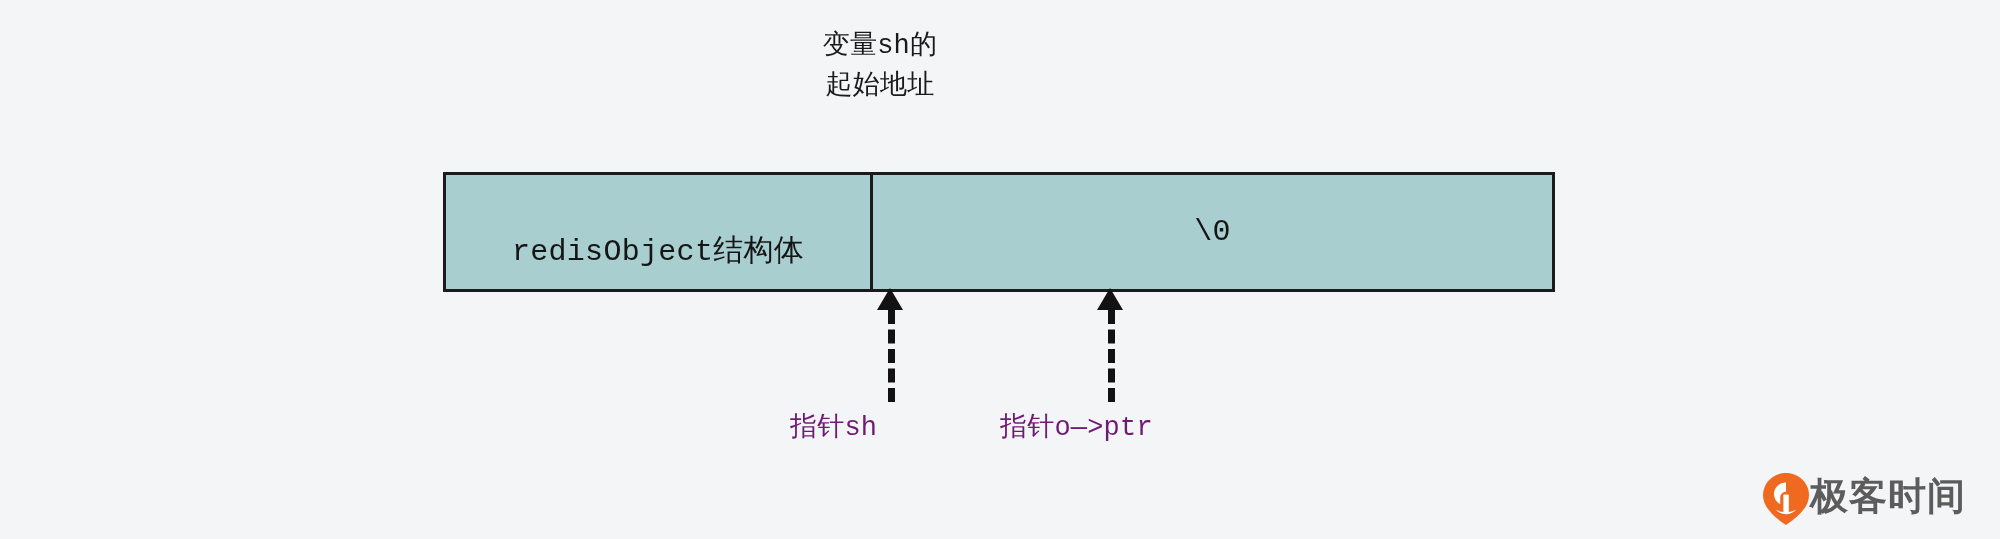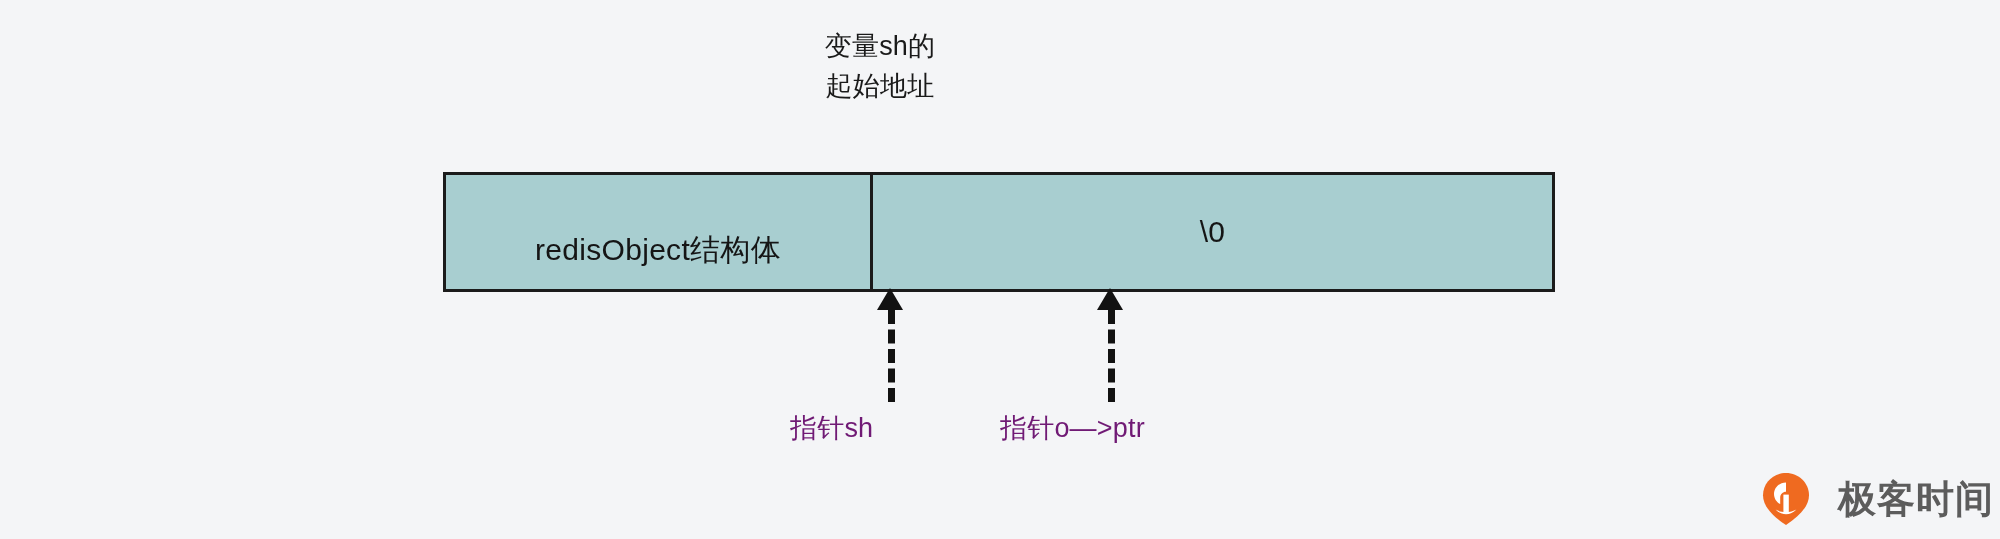--- a/index.html
+++ b/index.html
@@ -16,20 +16,21 @@
     overflow: hidden;
     position: relative;
   }
 
   #diagram-canvas {
     position: absolute;
     left: 0;
     top: 0;
     width: 2000px;
     height: 539px;
+    font-family: Liberation Mono, monospace;
   }
 
   
   .top-label {
     position: absolute;
     font-size: 27px;
     line-height: 40px;
     color: #1a1a1a;
     white-space: nowrap;
     letter-spacing: 0.2px;
@@ -121,21 +122,21 @@
   #label-pointer-sh   { left: 790px;  top: 410px; width: 160px; }
   #label-pointer-optr { left: 1000px; top: 410px; width: 220px; }
 
   
   #watermark {
     position: absolute;
     left: 1762px;
     top: 472px;
     display: flex;
     align-items: center;
-    gap: 28px;
+    gap: 0;
   }
   #watermark-logo-icon {
     width: 48px;
     height: 54px;
     flex: 0 0 48px;
   }
   #watermark-text {
     font-size: 38px;
     font-weight: bold;
     color: #5c5c5c;

